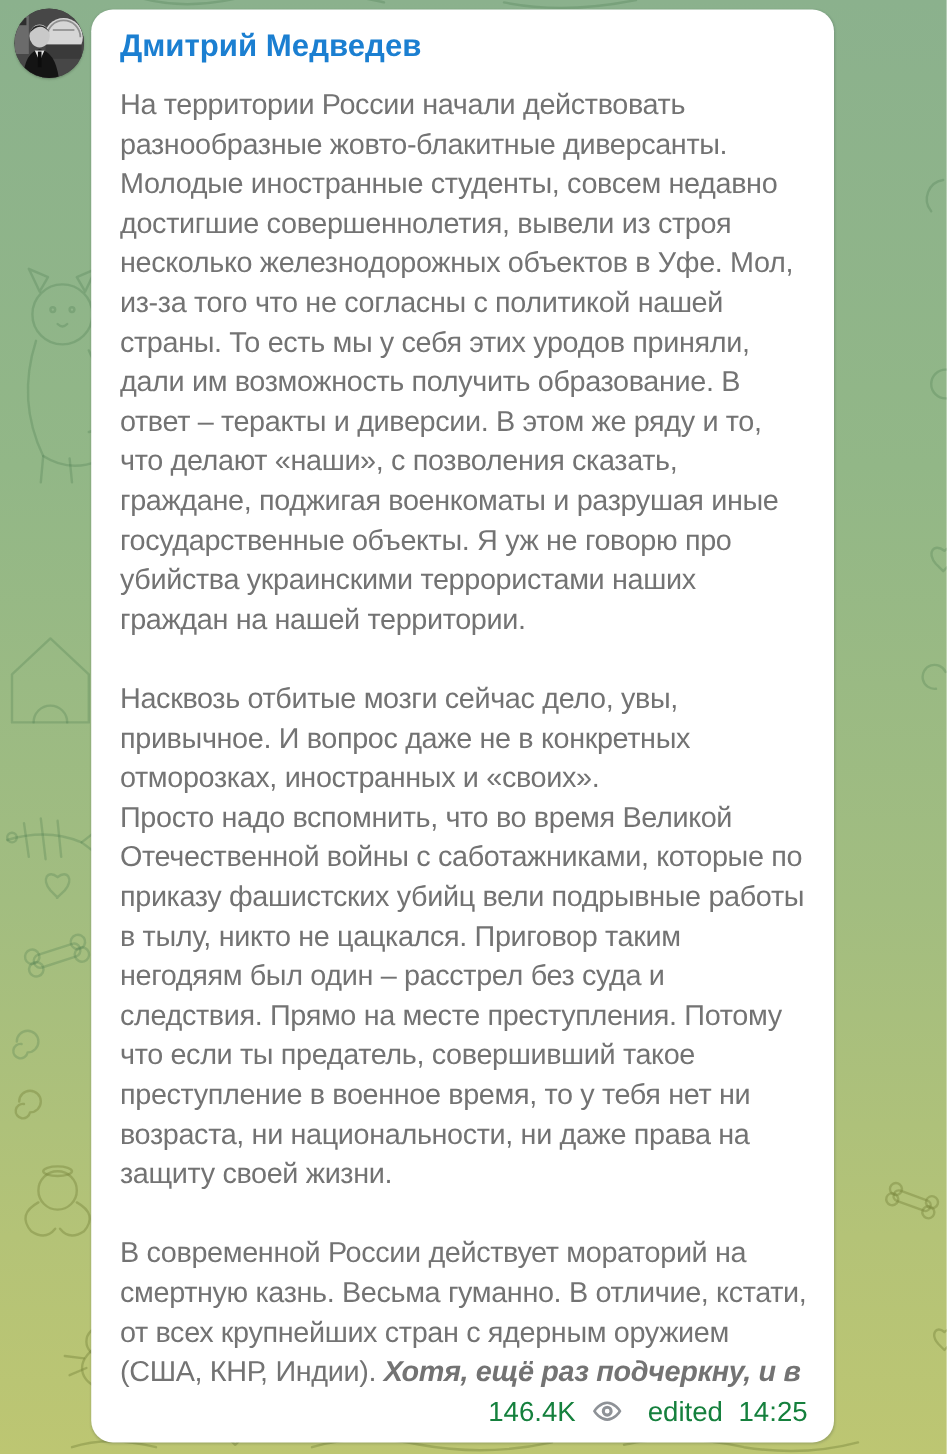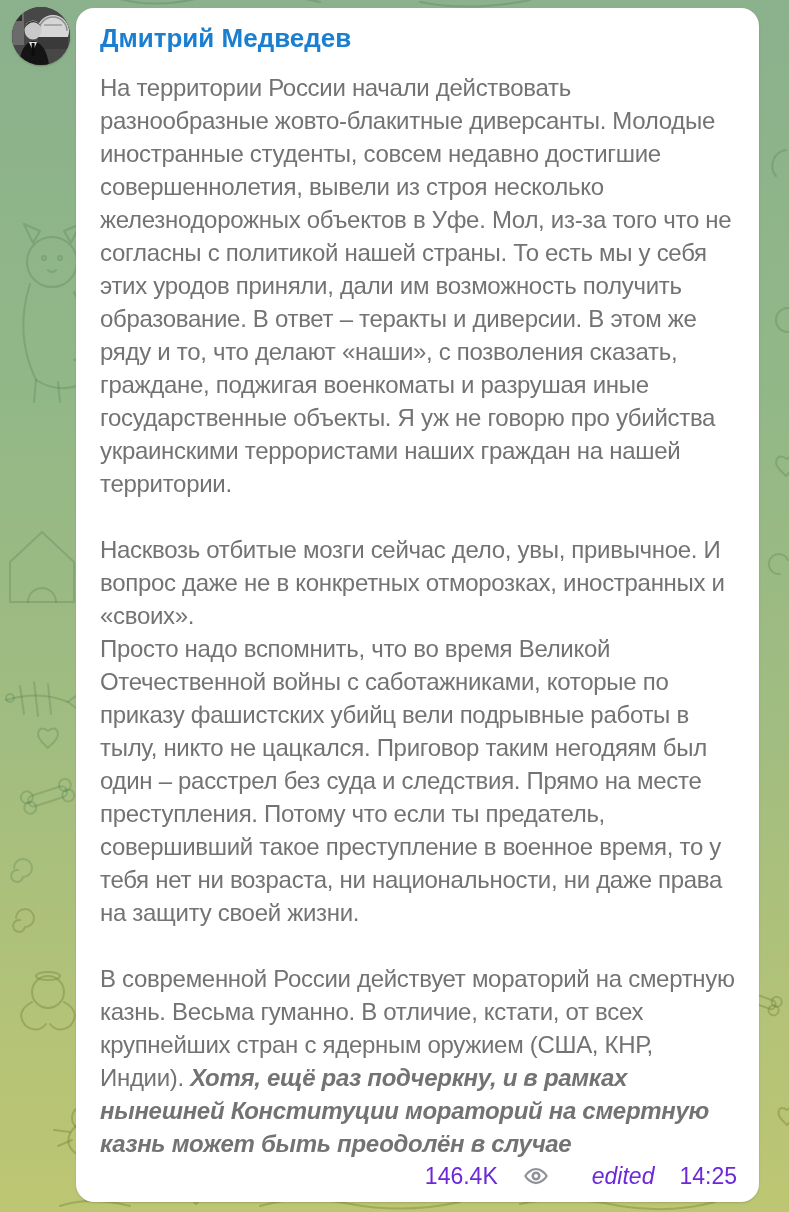--- a/index.html
+++ b/index.html
@@ -11,41 +11,41 @@
     position: relative; width: 789px; height: 1212px; overflow: hidden;
     background: linear-gradient(180deg, #8bb18d 0%, #92b787 32%, #a2bd80 62%, #b4c377 85%, #bdc672 100%);
   }
   .doodles { position: absolute; left: 0; top: 0; width: 789px; height: 1212px; }
   .avatar {
     position: absolute; left: 12px; top: 7px; width: 58px; height: 58px;
     border-radius: 50%; overflow: hidden; box-shadow: 0 1px 2px rgba(0,0,0,0.25);
     background: #3c3c3c;
   }
   .bubble {
-    position: absolute; left: 76px; top: 8px; width: 683px; height: 1194px;
+    position: absolute; left: 76px; top: 8px; width: 619px; height: 1194px;
     background: #ffffff; border-radius: 18px;
     box-shadow: 0 1px 2px rgba(16,35,47,0.18);
     box-sizing: border-box; padding: 13px 22px 12px 24px;
   }
   .sender {
     color: #1b7fd1; font-weight: bold; font-size: 26px; line-height: 34px;
     margin-bottom: 9px; cursor: pointer;
   }
   .msg {
     font-size: 24px; line-height: 33px; letter-spacing: -0.3px; color: #737373;
     white-space: pre-wrap; height: 1086px; overflow: hidden; margin-top: 16px;
   }
   .emph { font-weight: bold; font-style: italic; }
   .footer {
     position: absolute; right: 22px; bottom: 12px;
-    display: flex; align-items: center; gap: 25px;
-    color: #6d28d9; font-size: 23px; line-height: 28px;
+    display: flex; align-items: center; gap: 13px;
+    color: #15803d; font-size: 23px; line-height: 28px;
   }
   .footer .eye { display: block; }
-  .footer .edited { margin-left: 18px; font-style: italic; }
+  .footer .edited { margin-left: 8px; }
 </style>
 </head>
 <body>
 
 <div class="screen">
 
   <svg class="doodles" viewBox="0 0 789 1212" xmlns="http://www.w3.org/2000/svg">
     <g fill="none" stroke="#43724a" stroke-opacity="0.26" stroke-width="2" stroke-linecap="round" stroke-linejoin="round">
 
       <path d="M110 -4 q40 14 90 2 q60 -10 120 4"></path>

